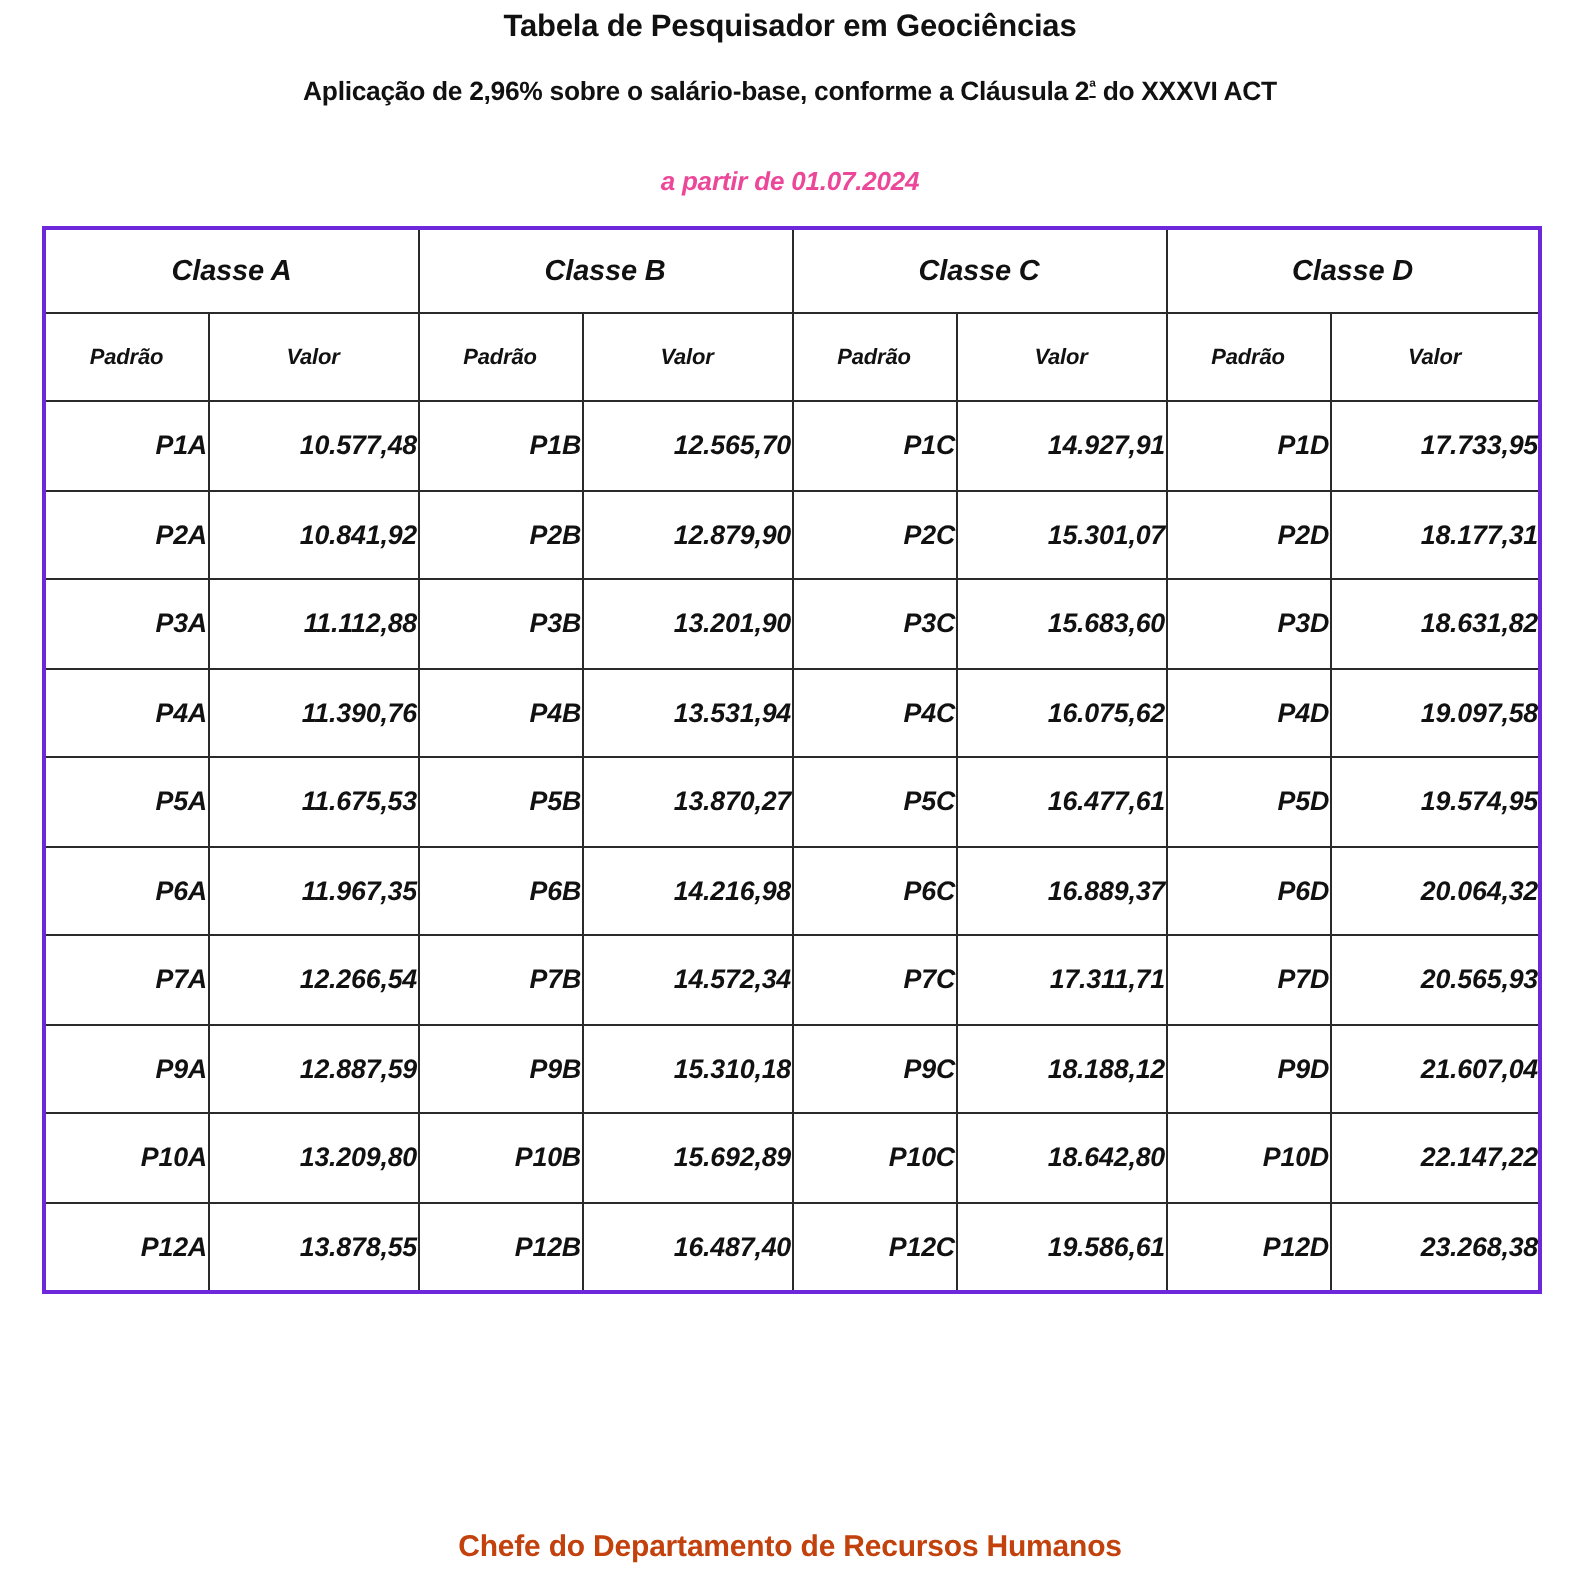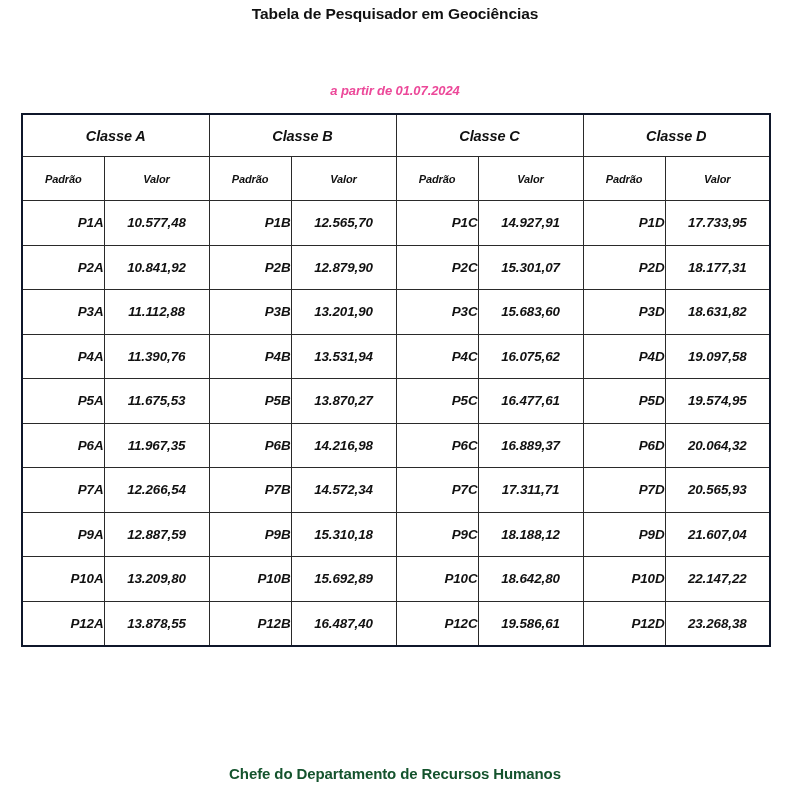--- a/index.html
+++ b/index.html
@@ -68,21 +68,21 @@
   .table-wrap {
     position: absolute;
     left: 21px;
     top: 113px;
     width: 749px;
   }
   table.salary {
     border-collapse: collapse;
     table-layout: fixed;
     width: 749px;
-    border: 2px solid #0f172a;
+    border: 2px solid #6d28d9;
   }
   table.salary th,
   table.salary td {
     border: 1px solid #2a2a2a;
     font-weight: bold;
     font-style: italic;
     color: #111111;
     background: #ffffff;
     padding: 0;
   }
@@ -108,44 +108,47 @@
   tr.data-row td {
     height: 43.5px;
     font-size: 13.4px;
     vertical-align: middle;
     letter-spacing: -0.1px;
   }
   td.padrao {
     text-align: right;
   }
   td.valor {
-    text-align: center;
+    text-align: right;
     padding-right: 9px;
   }
 
   
   .doc-footer {
     position: absolute;
     left: 0;
     top: 765px;
     width: 790px;
     text-align: center;
     font-size: 15px;
     font-weight: bold;
     letter-spacing: -0.1px;
-    color: #14532d;
+    color: #c2410c;
   }
 </style>
 </head>
 <body>
 
 <div class="page">
 
   <div class="doc-title">Tabela de Pesquisador em Geociências</div>
 
+  <div class="doc-subtitle">
+    <span>Aplicação de 2,96% sobre o salário-base, conforme a Cláusula 2</span><span class="ord">ª</span><span> do XXXVI ACT</span>
+  </div>
 
   <div class="doc-date">a partir de 01.07.2024</div>
 
   <div class="table-wrap">
     <table class="salary">
       <colgroup>
         <col class="c-pad">
           <col class="c-val">
         <col class="c-pad">
           <col class="c-val">

